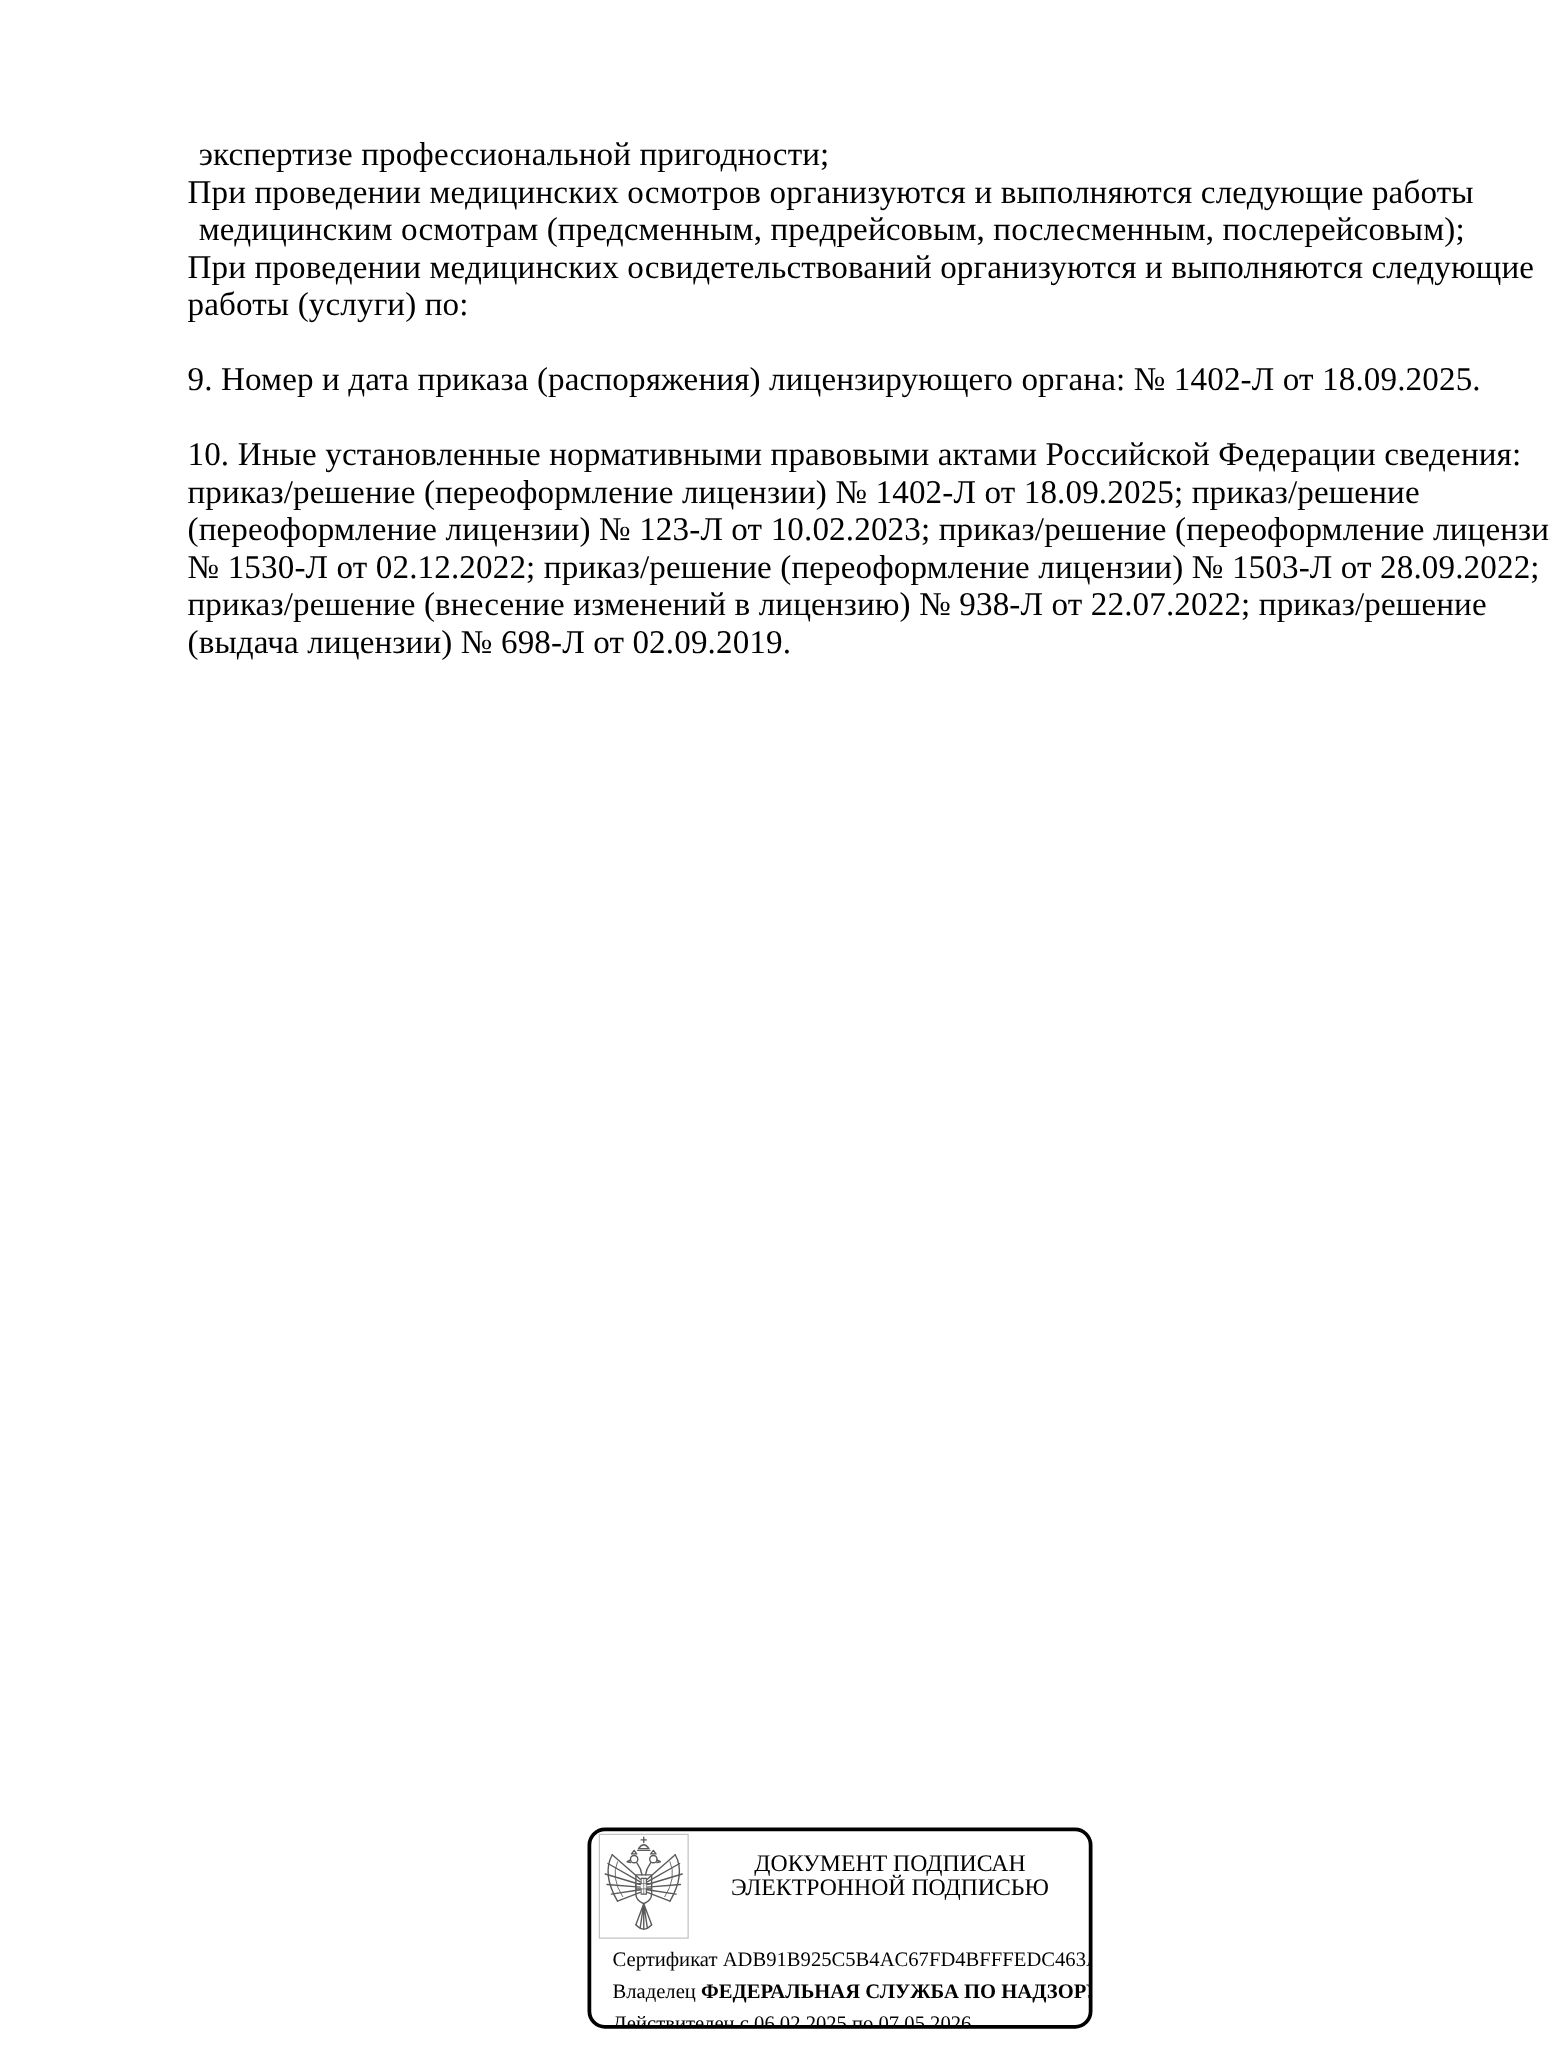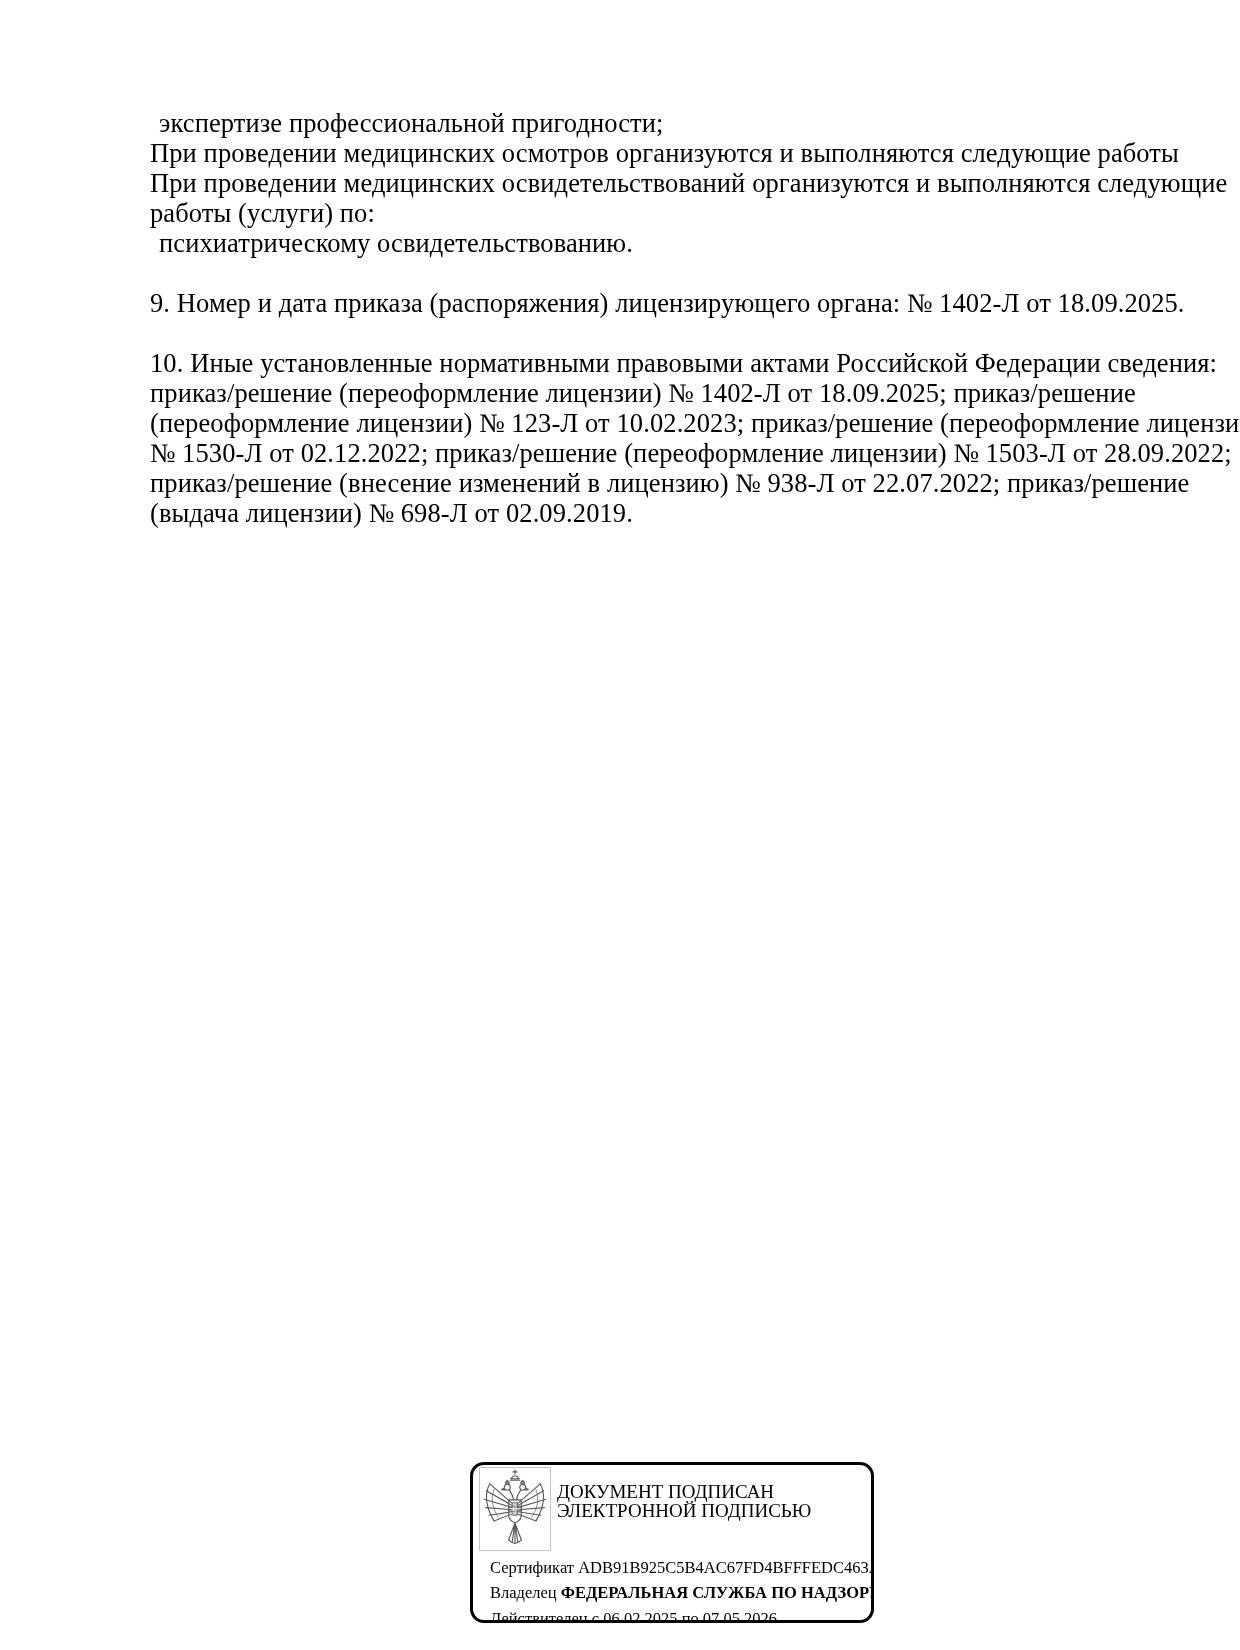--- a/index.html
+++ b/index.html
@@ -61,21 +61,21 @@
   .emblem-frame svg {
     width: 100%;
     height: 100%;
     display: block;
   }
   .stamp-title {
     position: absolute;
     left: 84px;
     top: 17px;
     width: 310px;
-    text-align: left;
+    text-align: center;
     font-size: 19px;
     line-height: 19px;
     white-space: nowrap;
   }
   .stamp-cert {
     position: absolute;
     left: 17px;
     top: 90px;
     font-size: 16.5px;
     line-height: 25.3px;
@@ -87,23 +87,23 @@
 </style>
 </head>
 <body>
 
 <div class="page">
 
   <div class="doc-body">
 
   <div class="line indent">экспертизе профессиональной пригодности;</div>
       <div class="line">При проведении медицинских осмотров организуются и выполняются следующие работы</div>
+      <div class="line indent">медицинским осмотрам (предсменным, предрейсовым, послесменным, послерейсовым);</div>
       <div class="line">При проведении медицинских освидетельствований организуются и выполняются следующие</div>
       <div class="line">работы (услуги) по:</div>
-      <div class="line indent">психиатрическому освидетельствованию.</div>
       <div class="line"></div>
       <div class="line">9. Номер и дата приказа (распоряжения) лицензирующего органа: № 1402-Л от 18.09.2025.</div>
       <div class="line"></div>
       <div class="line">10. Иные установленные нормативными правовыми актами Российской Федерации сведения:</div>
       <div class="line">приказ/решение (переоформление лицензии) № 1402-Л от 18.09.2025; приказ/решение</div>
       <div class="line">(переоформление лицензии) № 123-Л от 10.02.2023; приказ/решение (переоформление лицензии)</div>
       <div class="line">№ 1530-Л от 02.12.2022; приказ/решение (переоформление лицензии) № 1503-Л от 28.09.2022;</div>
       <div class="line">приказ/решение (внесение изменений в лицензию) № 938-Л от 22.07.2022; приказ/решение</div>
       <div class="line">(выдача лицензии) № 698-Л от 02.09.2019.</div>
       <div class="line"></div>

